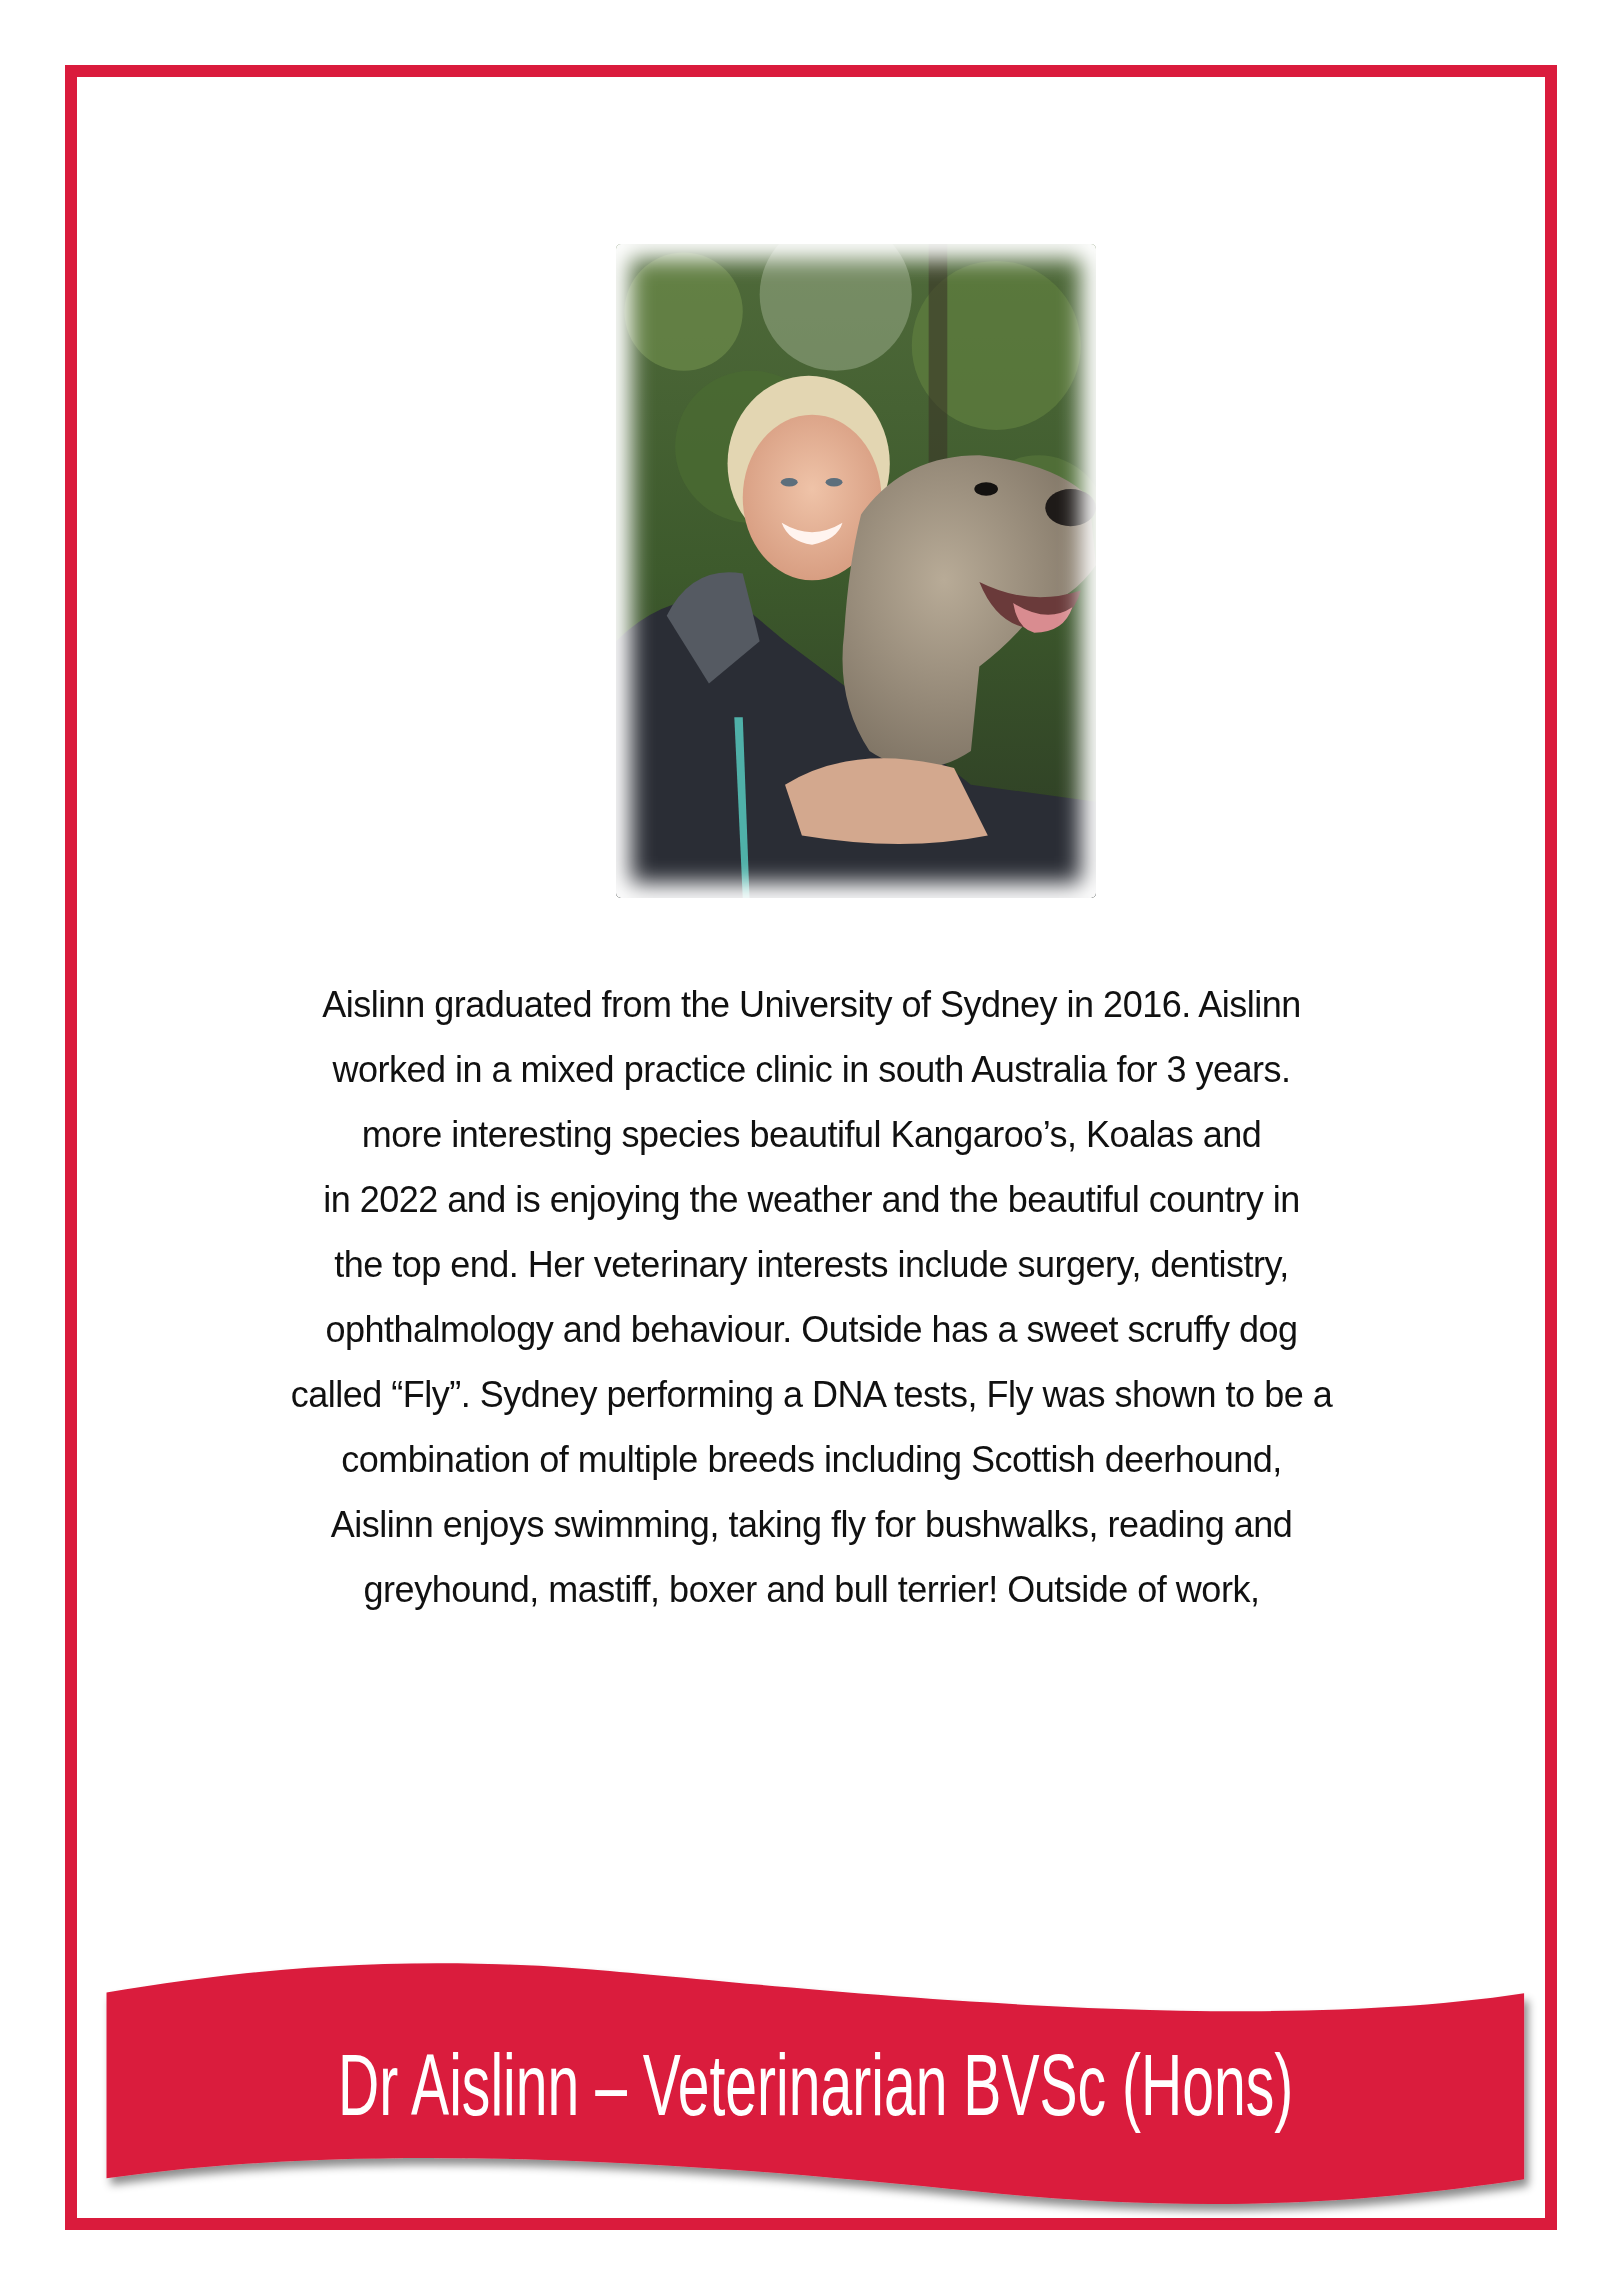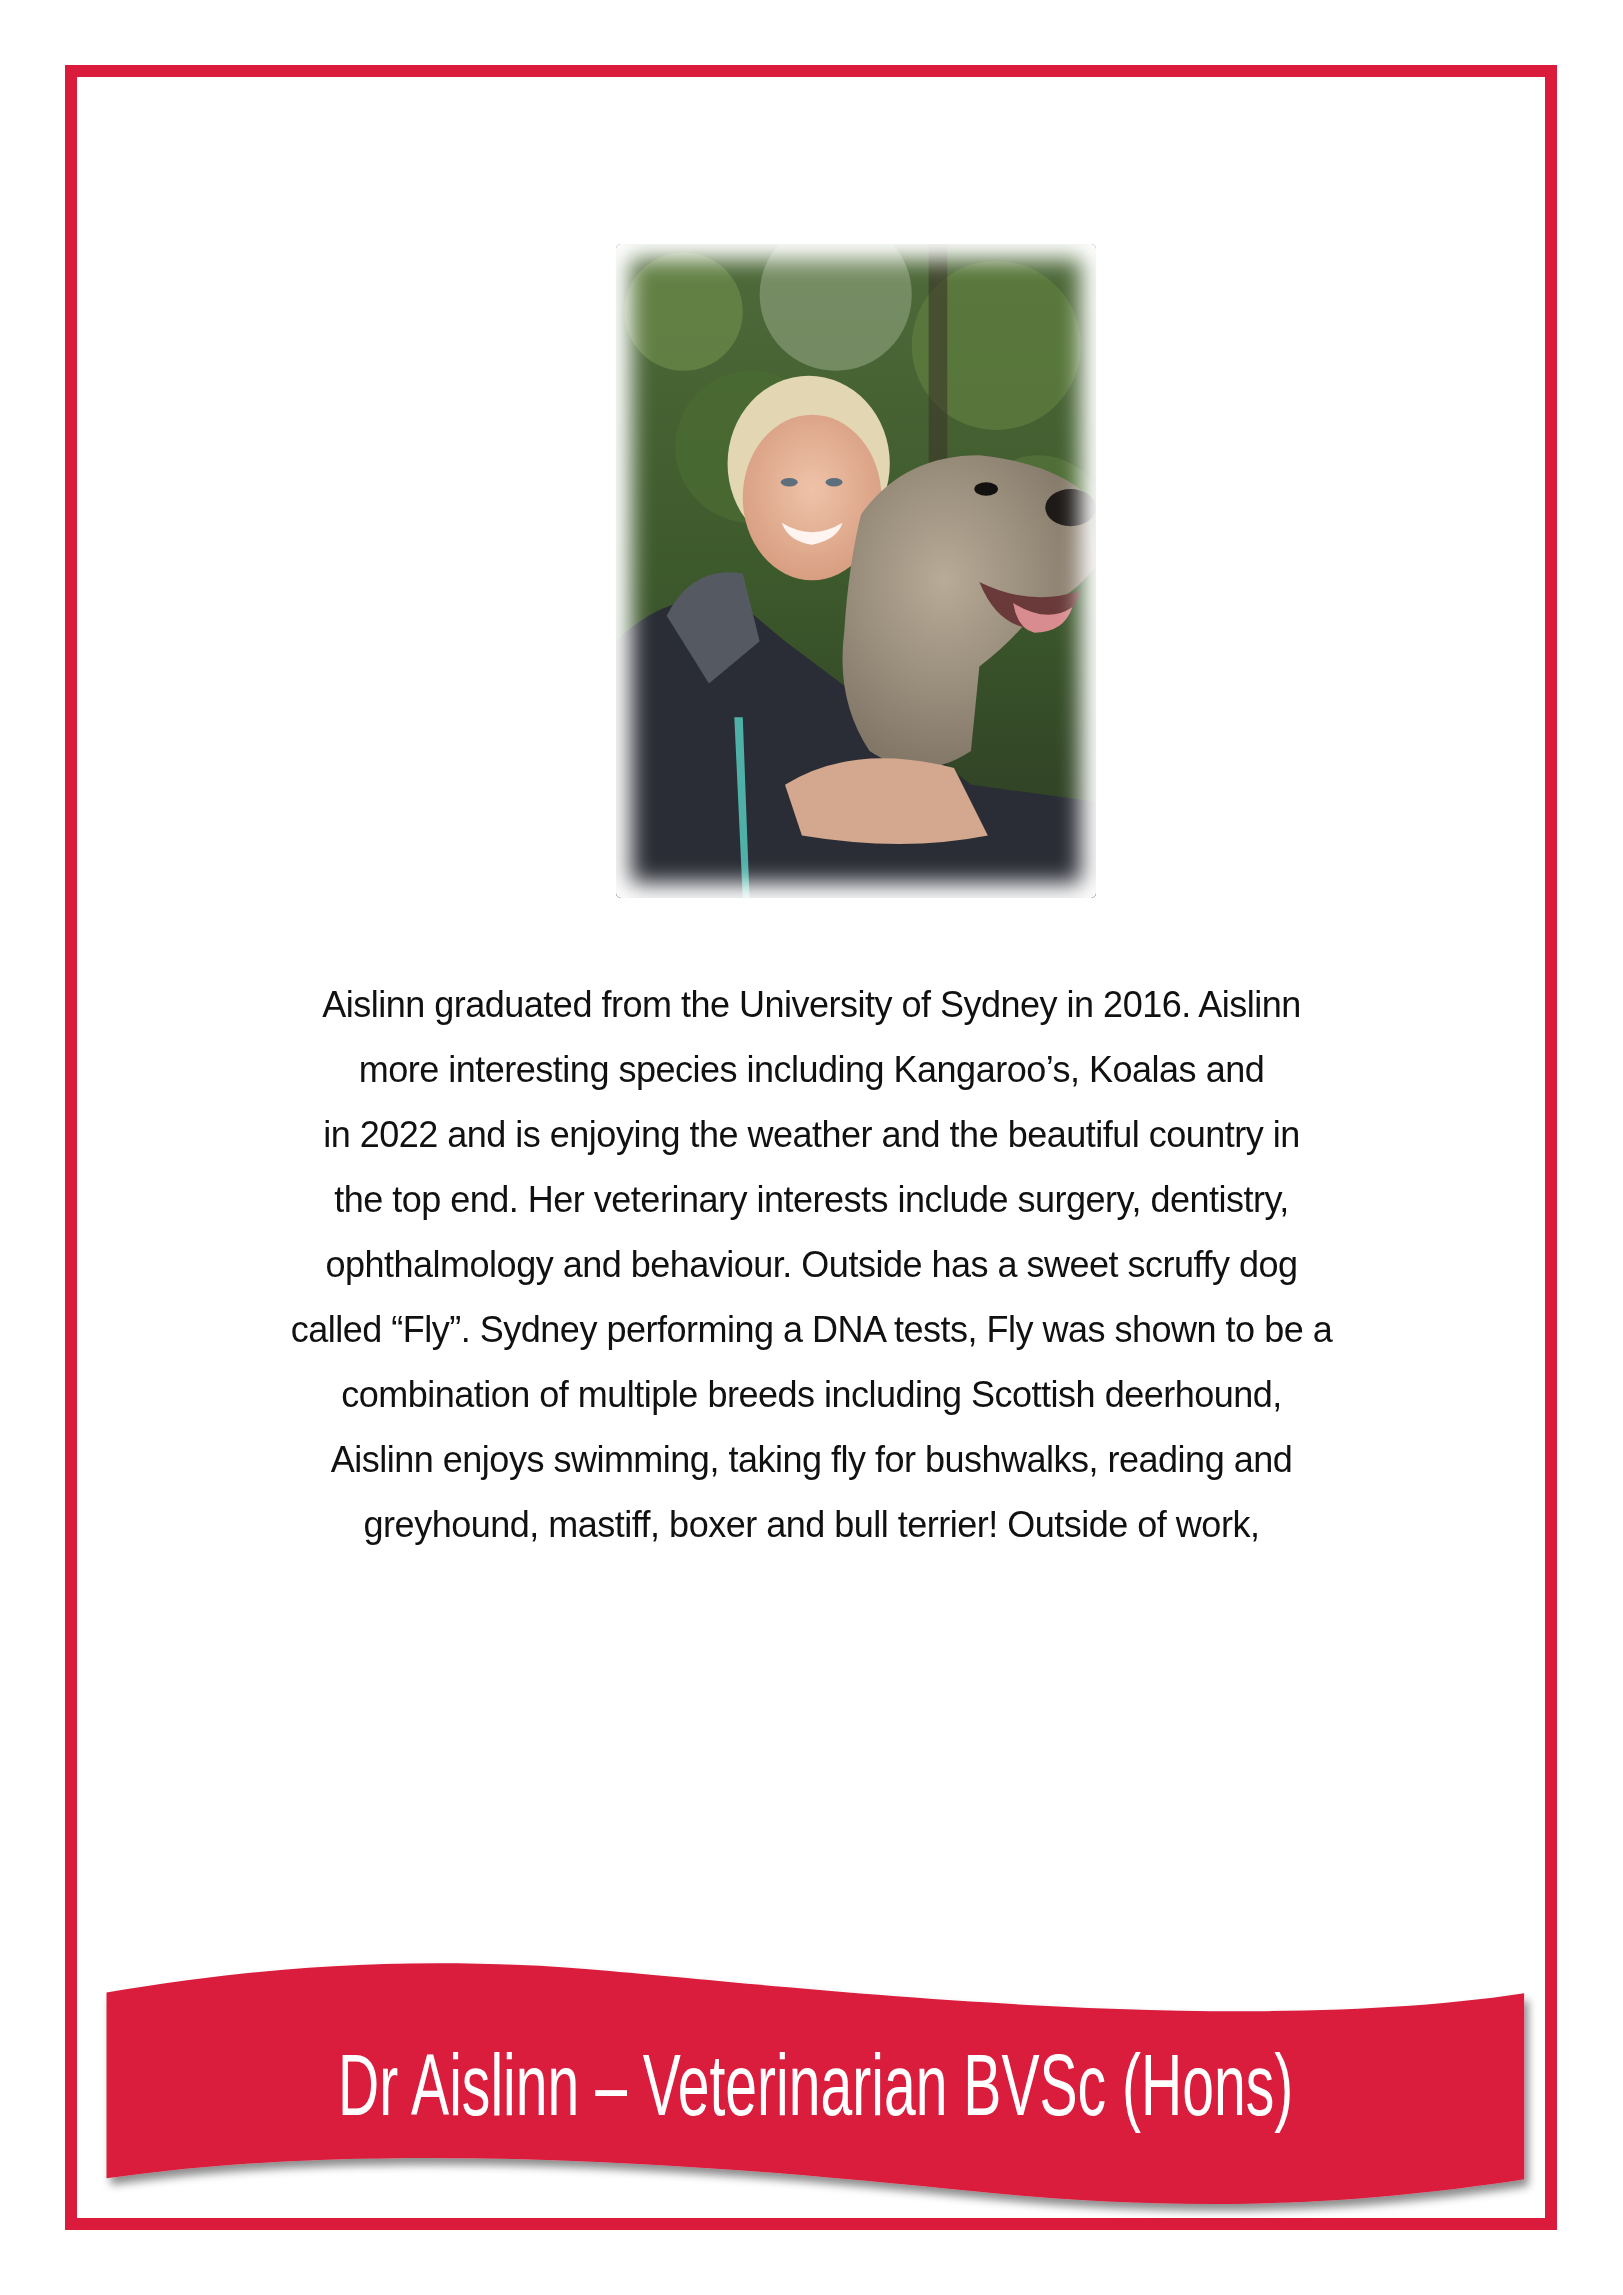--- a/index.html
+++ b/index.html
@@ -68,21 +68,22 @@
     <ellipse cx="438" cy="290" rx="14" ry="8" fill="#141210"></ellipse>
     <path d="M430 400 Q490 430 550 410 Q540 450 490 455 Q450 450 430 400 Z" fill="#6a3a3a"></path>
     <path d="M470 425 Q510 450 540 430 Q530 460 495 460 Q475 455 470 425 Z" fill="#d98c90"></path>
     <path d="M200 640 Q280 590 400 620 L440 700 Q340 720 220 700 Z" fill="#d3a88e"></path>
     <path d="M140 560 L150 774 L158 774 L150 560 Z" fill="#4fb0a8"></path>
   </svg>
 </div>
 
 <div class="bio">
   <span class="line">Aislinn graduated from the University of Sydney in 2016. Aislinn</span>
-  <span class="line">more interesting species including Kangaroo’s, Koalas and</span>
+  <span class="line">worked in a mixed practice clinic in south Australia for 3 years.</span>
+  <span class="line">more interesting species beautiful Kangaroo’s, Koalas and</span>
   <span class="line">in 2022 and is enjoying the weather and the beautiful country in</span>
   <span class="line">the top end. Her veterinary interests include surgery, dentistry,</span>
   <span class="line">ophthalmology and behaviour. Outside has a sweet scruffy dog</span>
   <span class="line">called “Fly”. Sydney performing a DNA tests, Fly was shown to be a</span>
   <span class="line">combination of multiple breeds including Scottish deerhound,</span>
   <span class="line">Aislinn enjoys swimming, taking fly for bushwalks, reading and</span>
   <span class="line">greyhound, mastiff, boxer and bull terrier! Outside of work,</span>
 </div>
 
 <svg class="banner-svg" viewBox="0 0 1920 2715">

